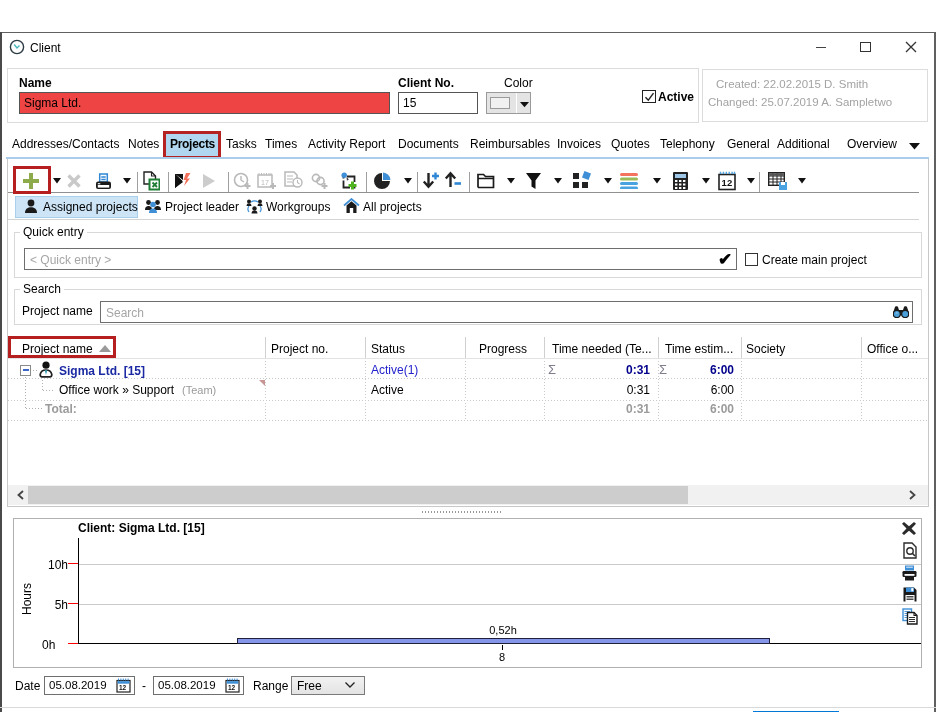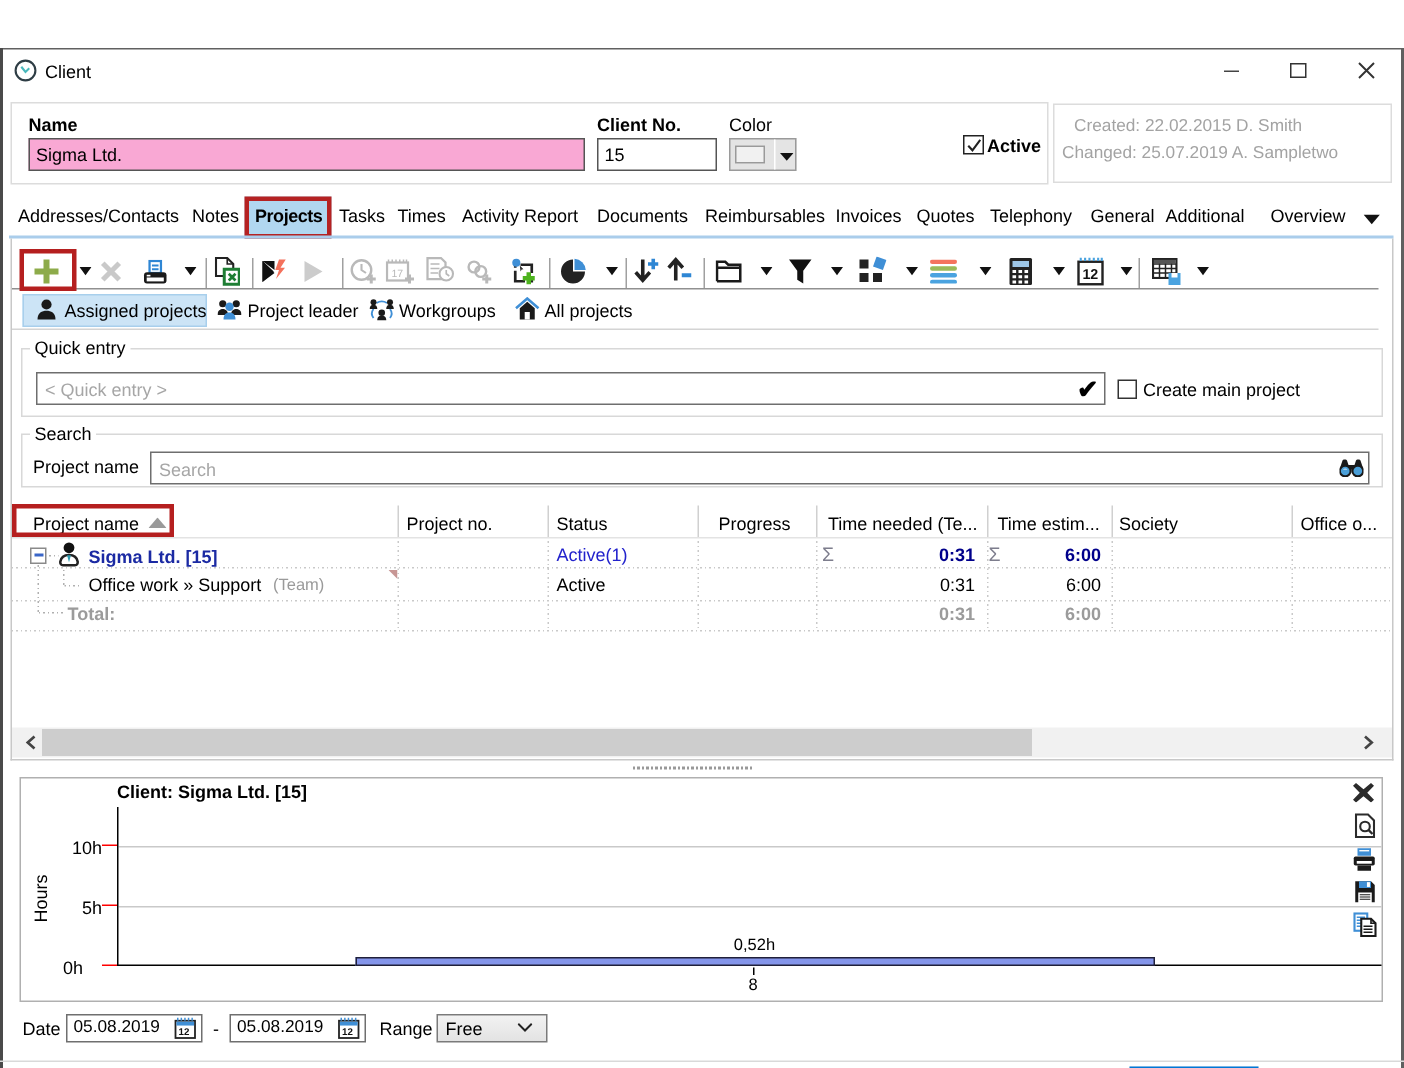--- a/index.html
+++ b/index.html
@@ -26,24 +26,24 @@
 </svg>
 <div class="abs" style="left:30px;top:9px;font-size:12px">Client</div>
 <div class="abs" style="left:816px;top:15px;width:10px;height:1.1px;background:#444"></div>
 <div class="abs" style="left:860px;top:10px;width:11px;height:10px;border:1.3px solid #333"></div>
 <svg class="abs" style="left:905px;top:9px" width="12" height="12" viewBox="0 0 12 12">
 <path d="M1 1 L11 11 M11 1 L1 11" stroke="#333" stroke-width="1.3"></path>
 </svg>
 
 <div class="abs" style="left:7px;top:36px;width:692px;height:55px;border:1px solid #dcdcdc"></div>
 <div class="abs b" style="left:19px;top:44px">Name</div>
-<div class="abs" style="left:19px;top:60px;width:371px;height:21.5px;border:1px solid #555;padding:3px 4px;background:#f9a8d4">Sigma Ltd.</div>
+<div class="abs" style="left:19px;top:60px;width:371px;height:21.5px;border:1px solid #555;padding:3px 4px;background:#ef4444">Sigma Ltd.</div>
 <div class="abs b" style="left:398px;top:44px">Client No.</div>
 <div class="abs" style="left:398px;top:60px;width:80px;height:21.5px;border:1px solid #555;padding:3px 4px;background:#fff">15</div>
-<div class="abs" style="left:486px;top:44px">Color</div>
+<div class="abs" style="left:504px;top:44px">Color</div>
 <div class="abs" style="left:486px;top:60px;width:44.5px;height:21.5px;border:1px solid #9a9a9a;background:#e4e4e4"></div>
 <div class="abs" style="left:515.5px;top:61px;width:1.5px;height:19.5px;background:#fff"></div>
 <div class="abs" style="left:490px;top:64.5px;width:20px;height:12.5px;border:1px solid #9a9a9a;background:#f1f1f1"></div>
 <svg class="abs" style="left:519.5px;top:70px" width="9" height="5.5" viewBox="0 0 9 5.5">
       <path d="M0 0 L9 0 L4.5 5.2 Z" fill="#111"></path>
     </svg>
 <div class="abs" style="left:642px;top:58px;width:13.5px;height:13px;border:1.3px solid #222;background:#fff"></div>
 <svg class="abs" style="left:643px;top:58.5px" width="12" height="12" viewBox="0 0 12 12">
       <path d="M2.5 6.2 L5.3 9.2 L10.5 2.2" fill="none" stroke="#222" stroke-width="1.4"></path>
     </svg>

